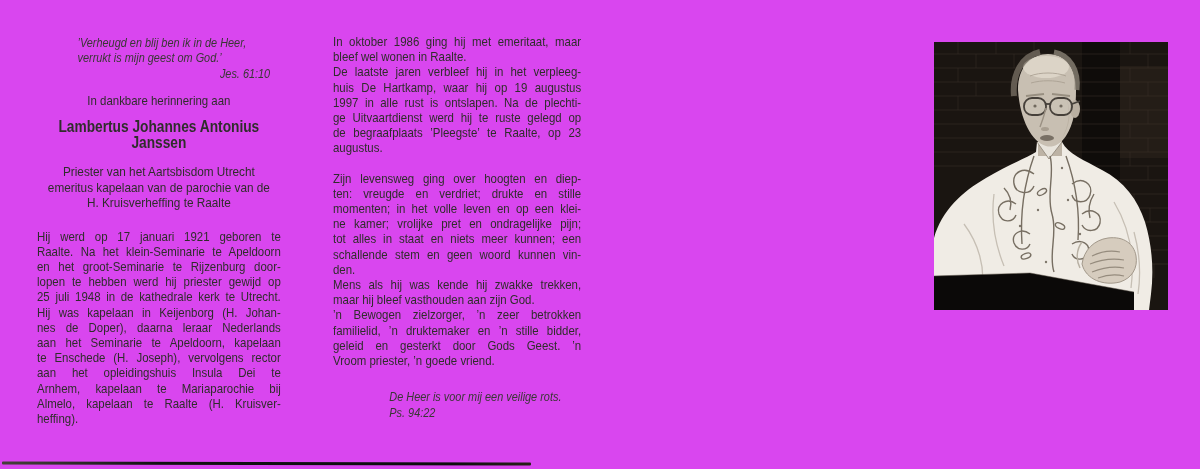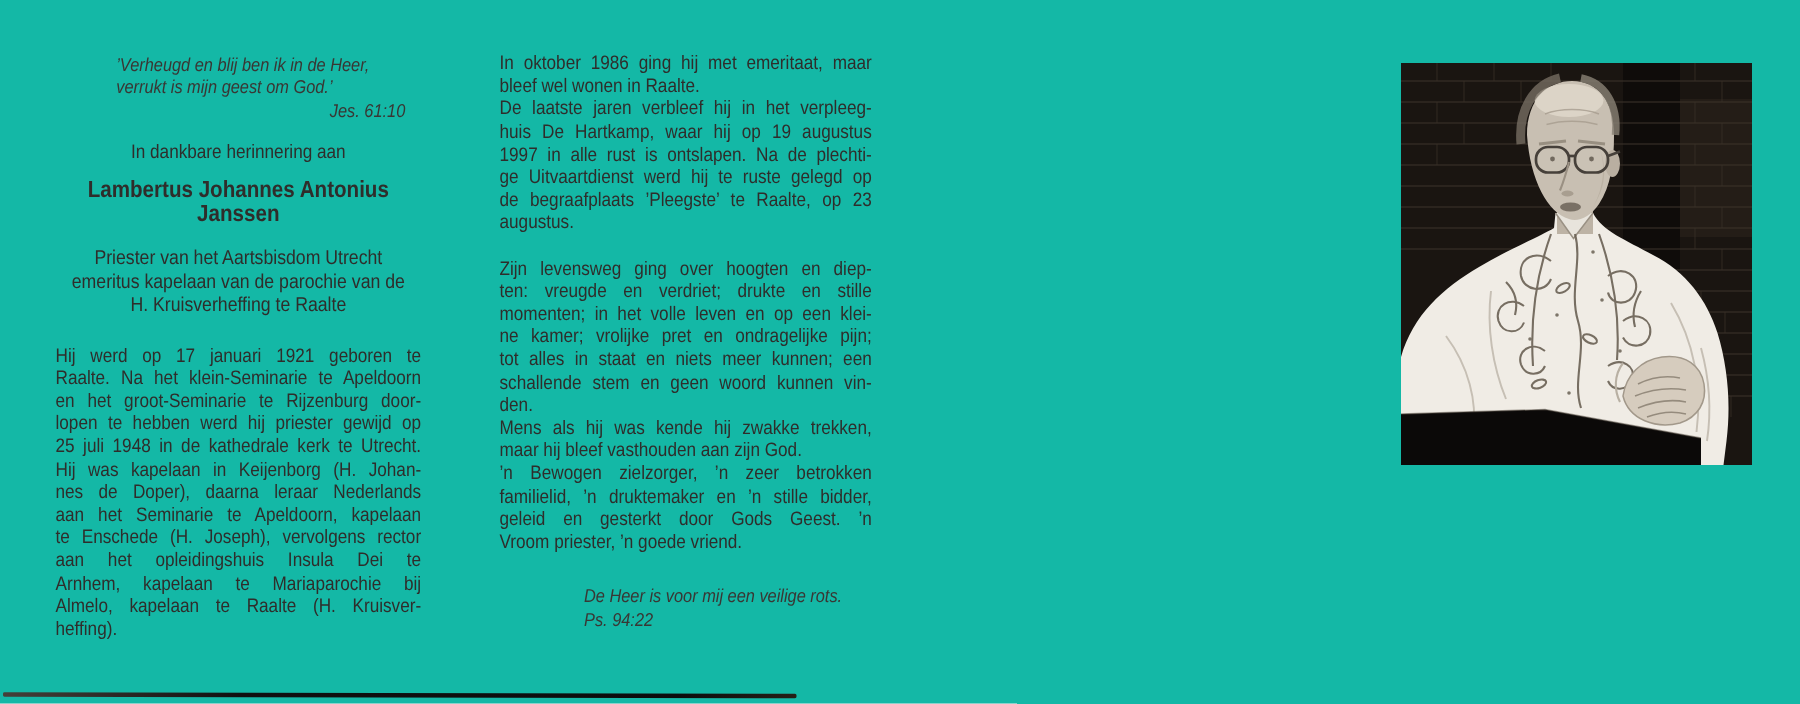--- a/index.html
+++ b/index.html
@@ -1,17 +1,17 @@
 <!DOCTYPE html>
 <html><head>
 <meta charset="utf-8">
 <style>
   html,body{margin:0;padding:0;background:#e8e8e8;}
   .page{
-    position:relative;width:1200px;height:469px;background:#14b8a6;
+    position:relative;width:1200px;height:469px;background:#d946ef;
     font-family:"Liberation Sans",sans-serif;color:#2f2d2b;overflow:hidden;
   }
   
   .col{position:absolute;top:0;transform:scaleX(0.88);transform-origin:0 0;}
   .col-left{left:37px;width:277px;}
   .col-right{left:333px;width:282px;}
 
   .jline{font-size:13px;line-height:15.2px;}
   .lines-justify .jline{text-align:justify;text-align-last:justify;}
   .lines-justify .jline:last-child{text-align-last:left;}

